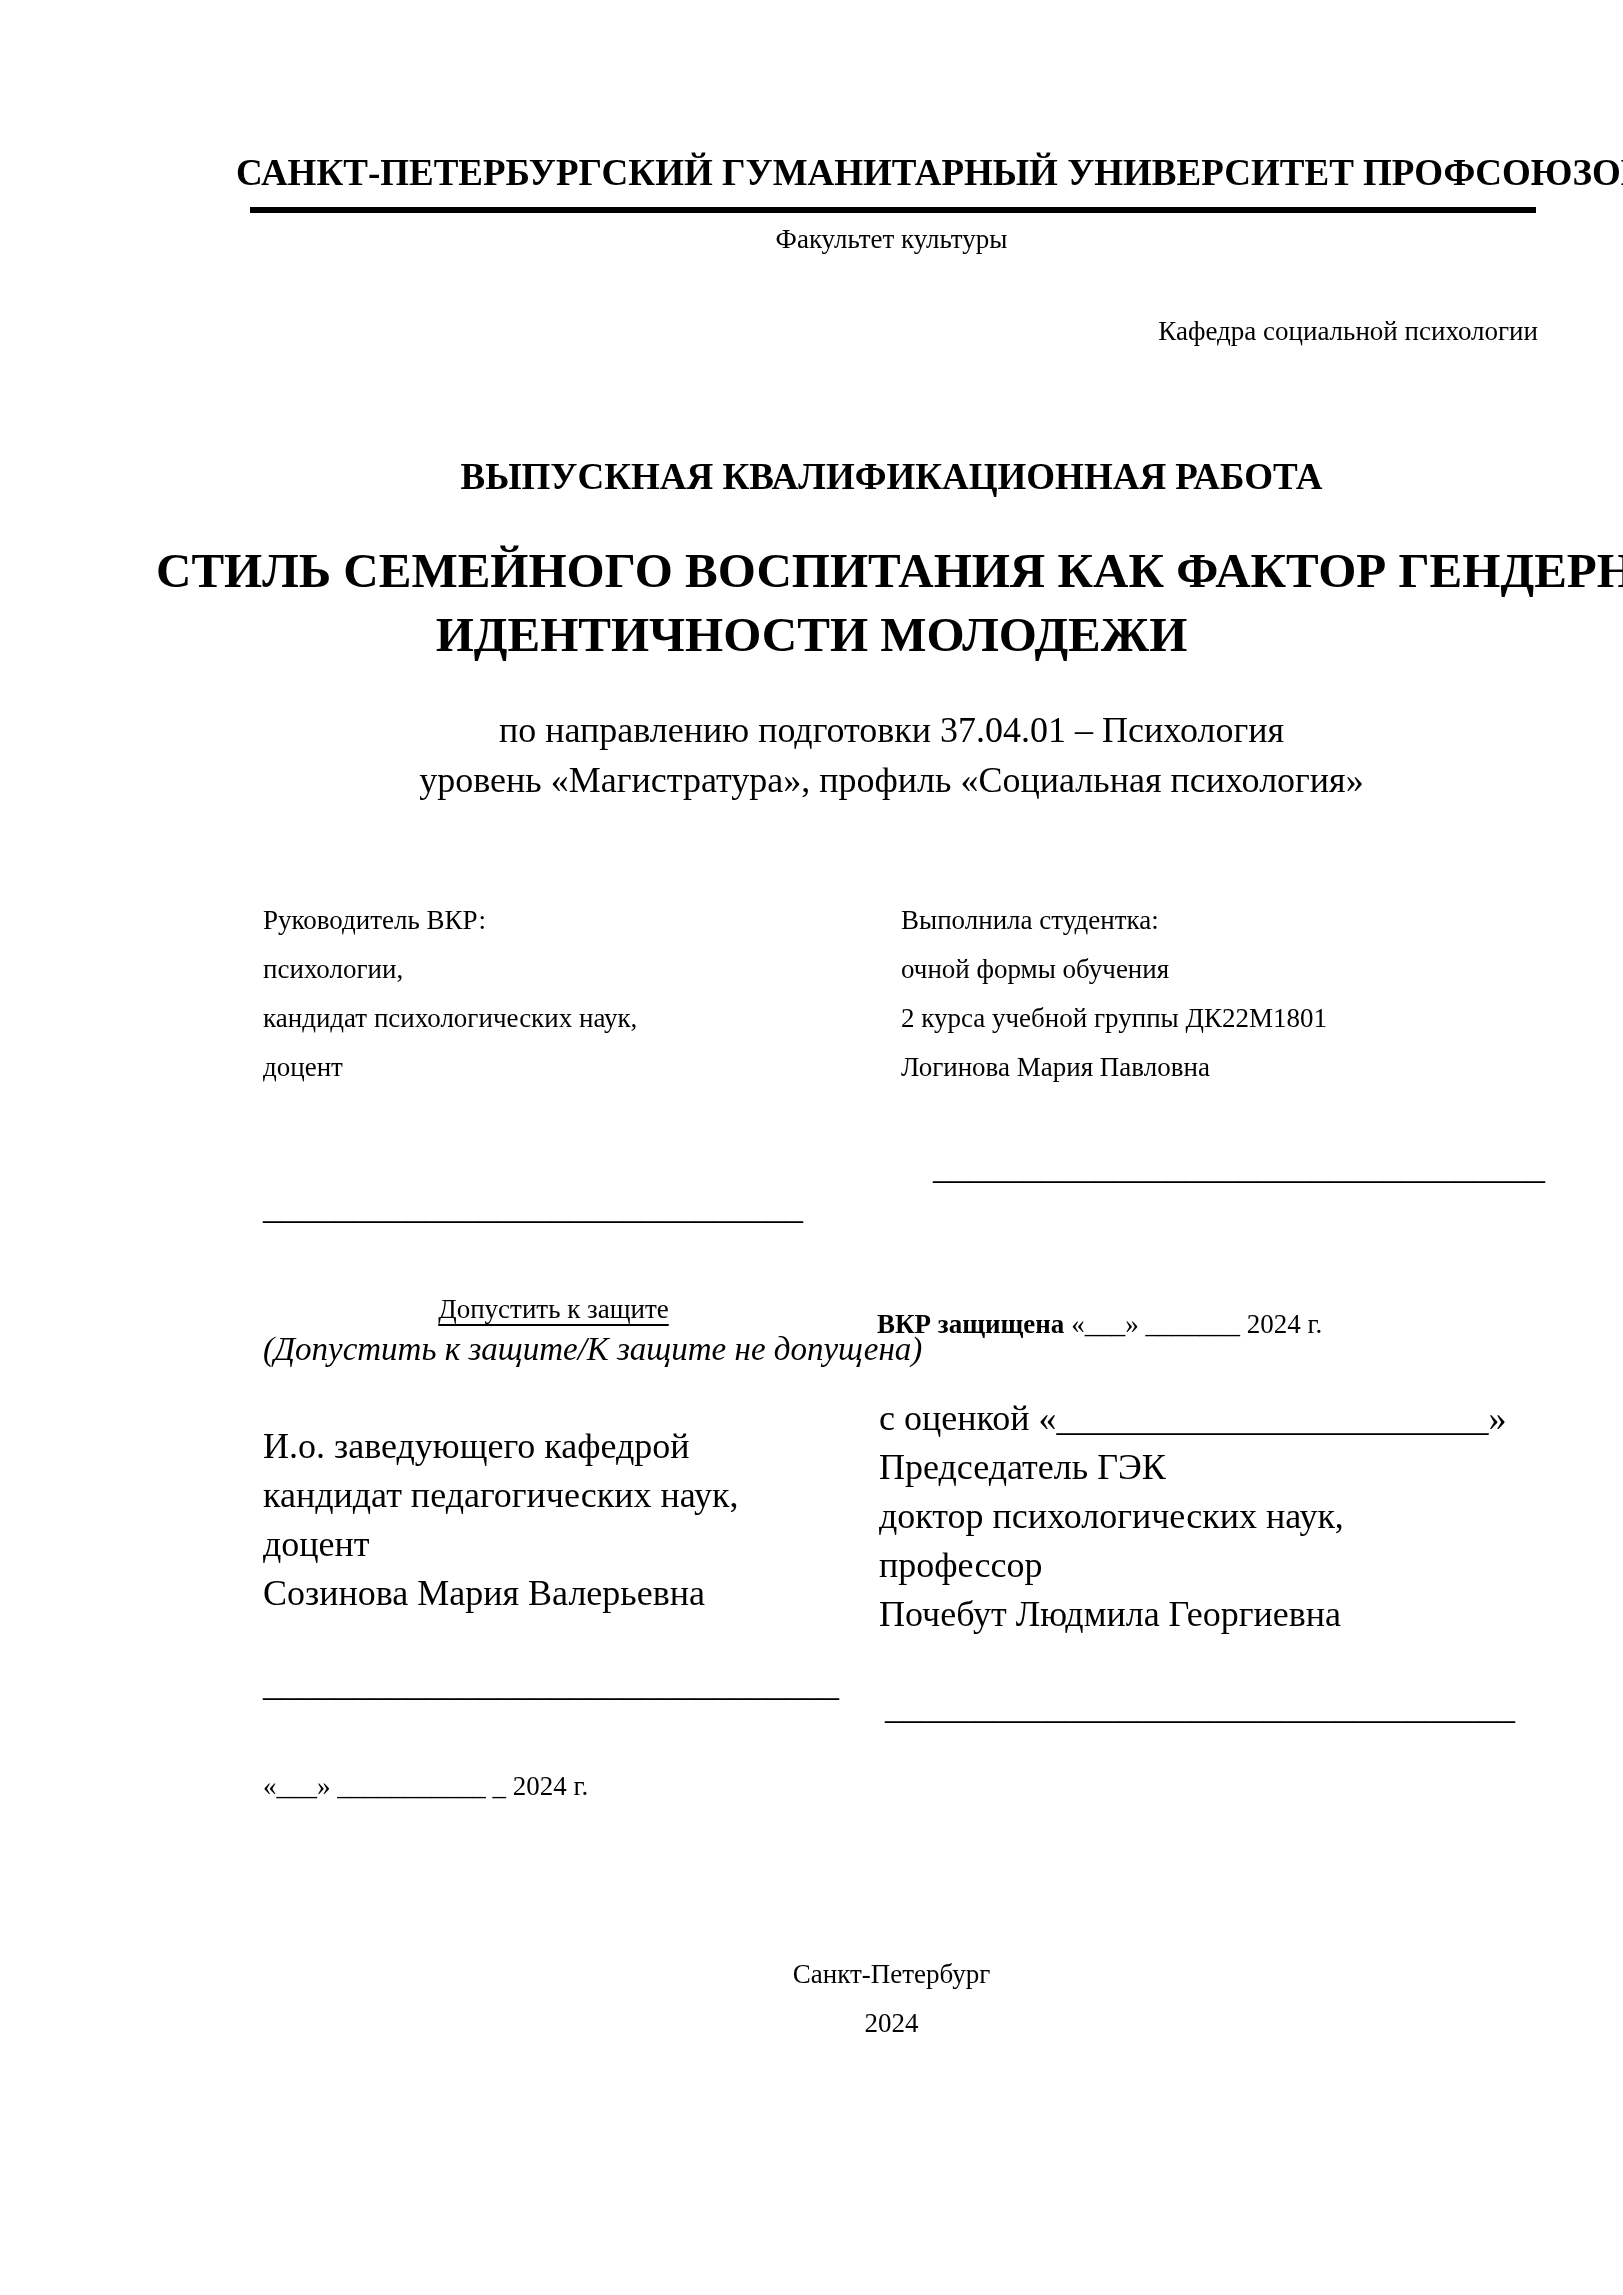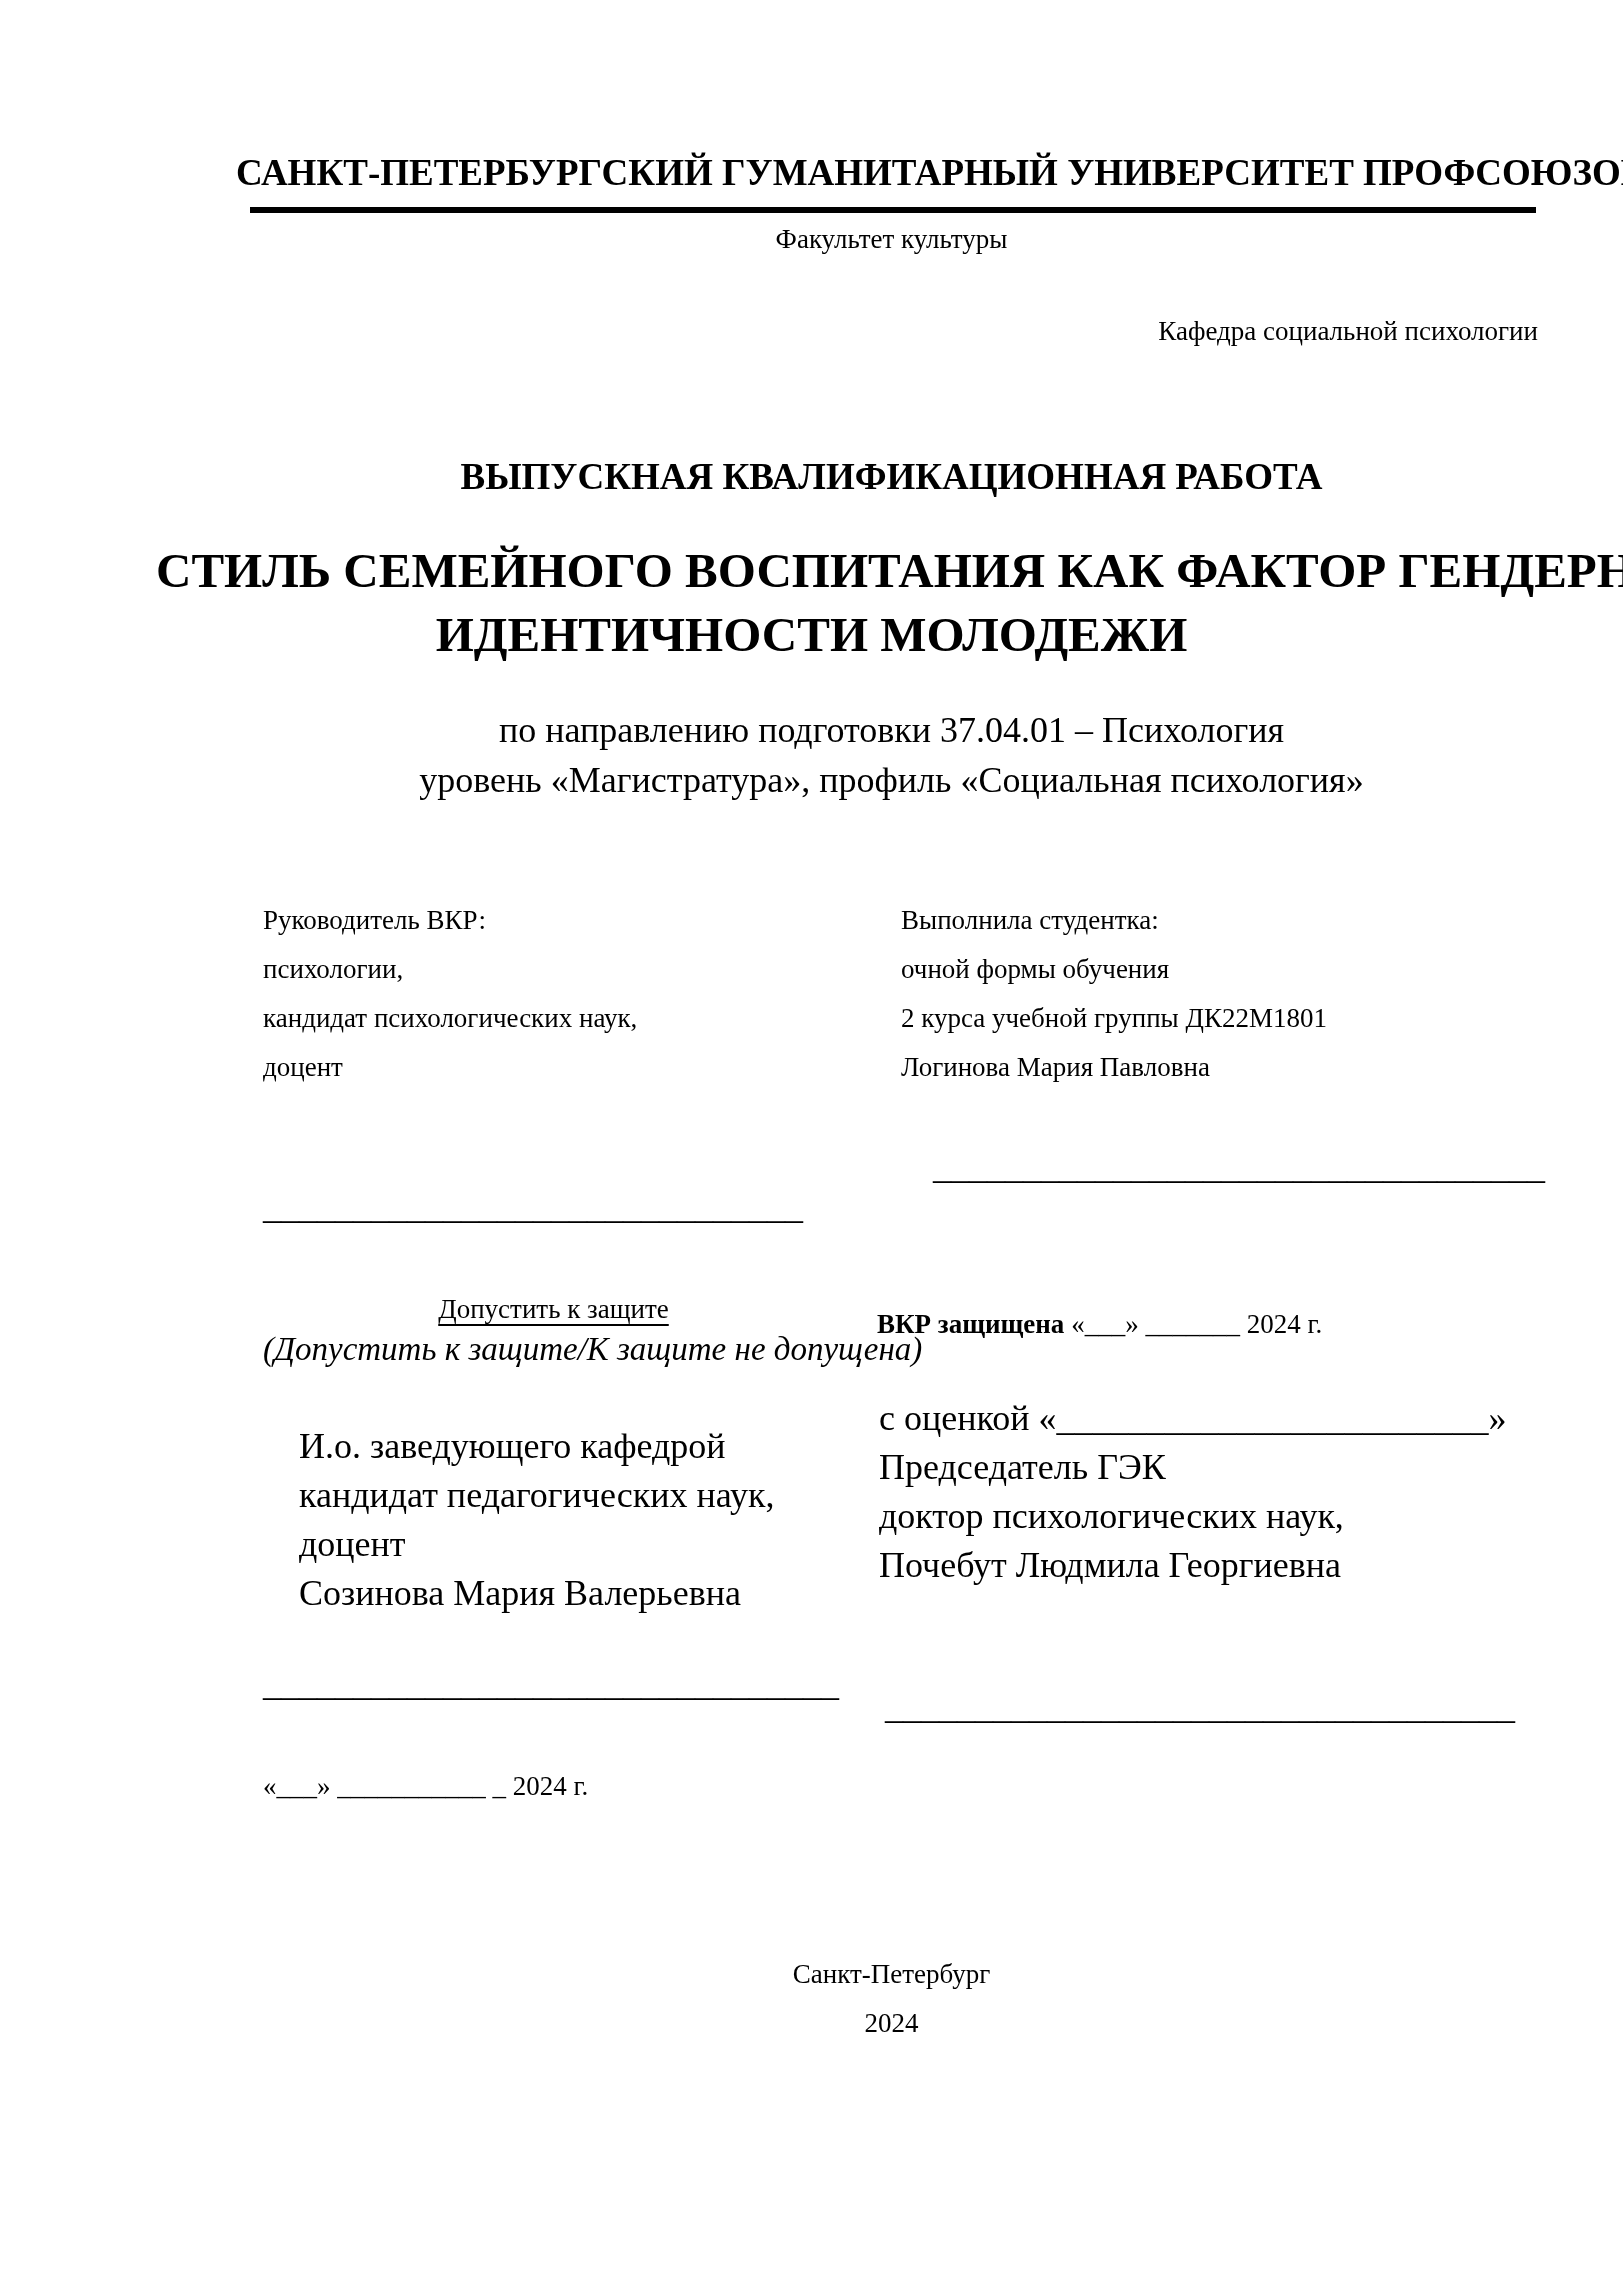--- a/index.html
+++ b/index.html
@@ -68,35 +68,36 @@
     <div class="nw">очной формы обучения</div>
     <div class="nw">2 курса учебной группы ДК22М1801</div>
     <div class="nw">Логинова Мария Павловна</div>
   </div>
   <div class="abs sig nw" style="left:899px;top:1142px;margin-left:34px;">__________________________________</div>
 
   <div class="abs body-txt ctr nw" style="left:263px;top:1285px;width:581px;text-align:center;"><span class="u">Допустить к защите</span></div>
 
   <div class="abs note i ctr nw" style="left:263px;top:1330px;width:581px;">(Допустить к защите/К защите не допущена)</div>
 
-  <div class="abs body-txt62" style="left:263px;top:1422px;width:612px;margin-left:36px;">
+  <div class="abs body-txt62" style="left:263px;top:1422px;width:612px;">
     <div class="nw">И.о. заведующего кафедрой</div>
     <div class="nw">кандидат педагогических наук,</div>
     <div class="nw">доцент</div>
     <div class="nw">Созинова Мария Валерьевна</div>
   </div>
   <div class="abs sig nw" style="left:263px;top:1659px;">________________________________</div>
   <div class="abs body-txt nw" style="left:263px;top:1762px;">«___» ___________ _ 2024 г.</div>
 
   <div class="abs body-txt nw" style="left:877px;top:1300px;"><span class="b">ВКР защищена</span><span> «___» _______ 2024 г.</span></div>
 
   <div class="abs body-txt62" style="left:879px;top:1394px;width:667px;">
     <div class="nw">с оценкой «________________________»</div>
     <div class="nw">Председатель ГЭК</div>
     <div class="nw">доктор психологических наук,</div>
+    <div class="nw">профессор</div>
     <div class="nw">Почебут Людмила Георгиевна</div>
   </div>
   <div class="abs sig nw" style="left:885px;top:1682px;">___________________________________</div>
 
   <div class="abs body-txt ctr" style="left:236px;top:1950px;width:1311px;">
     <div class="nw">Санкт-Петербург</div>
     <div class="nw">2024</div>
   </div>
 
 </div>

